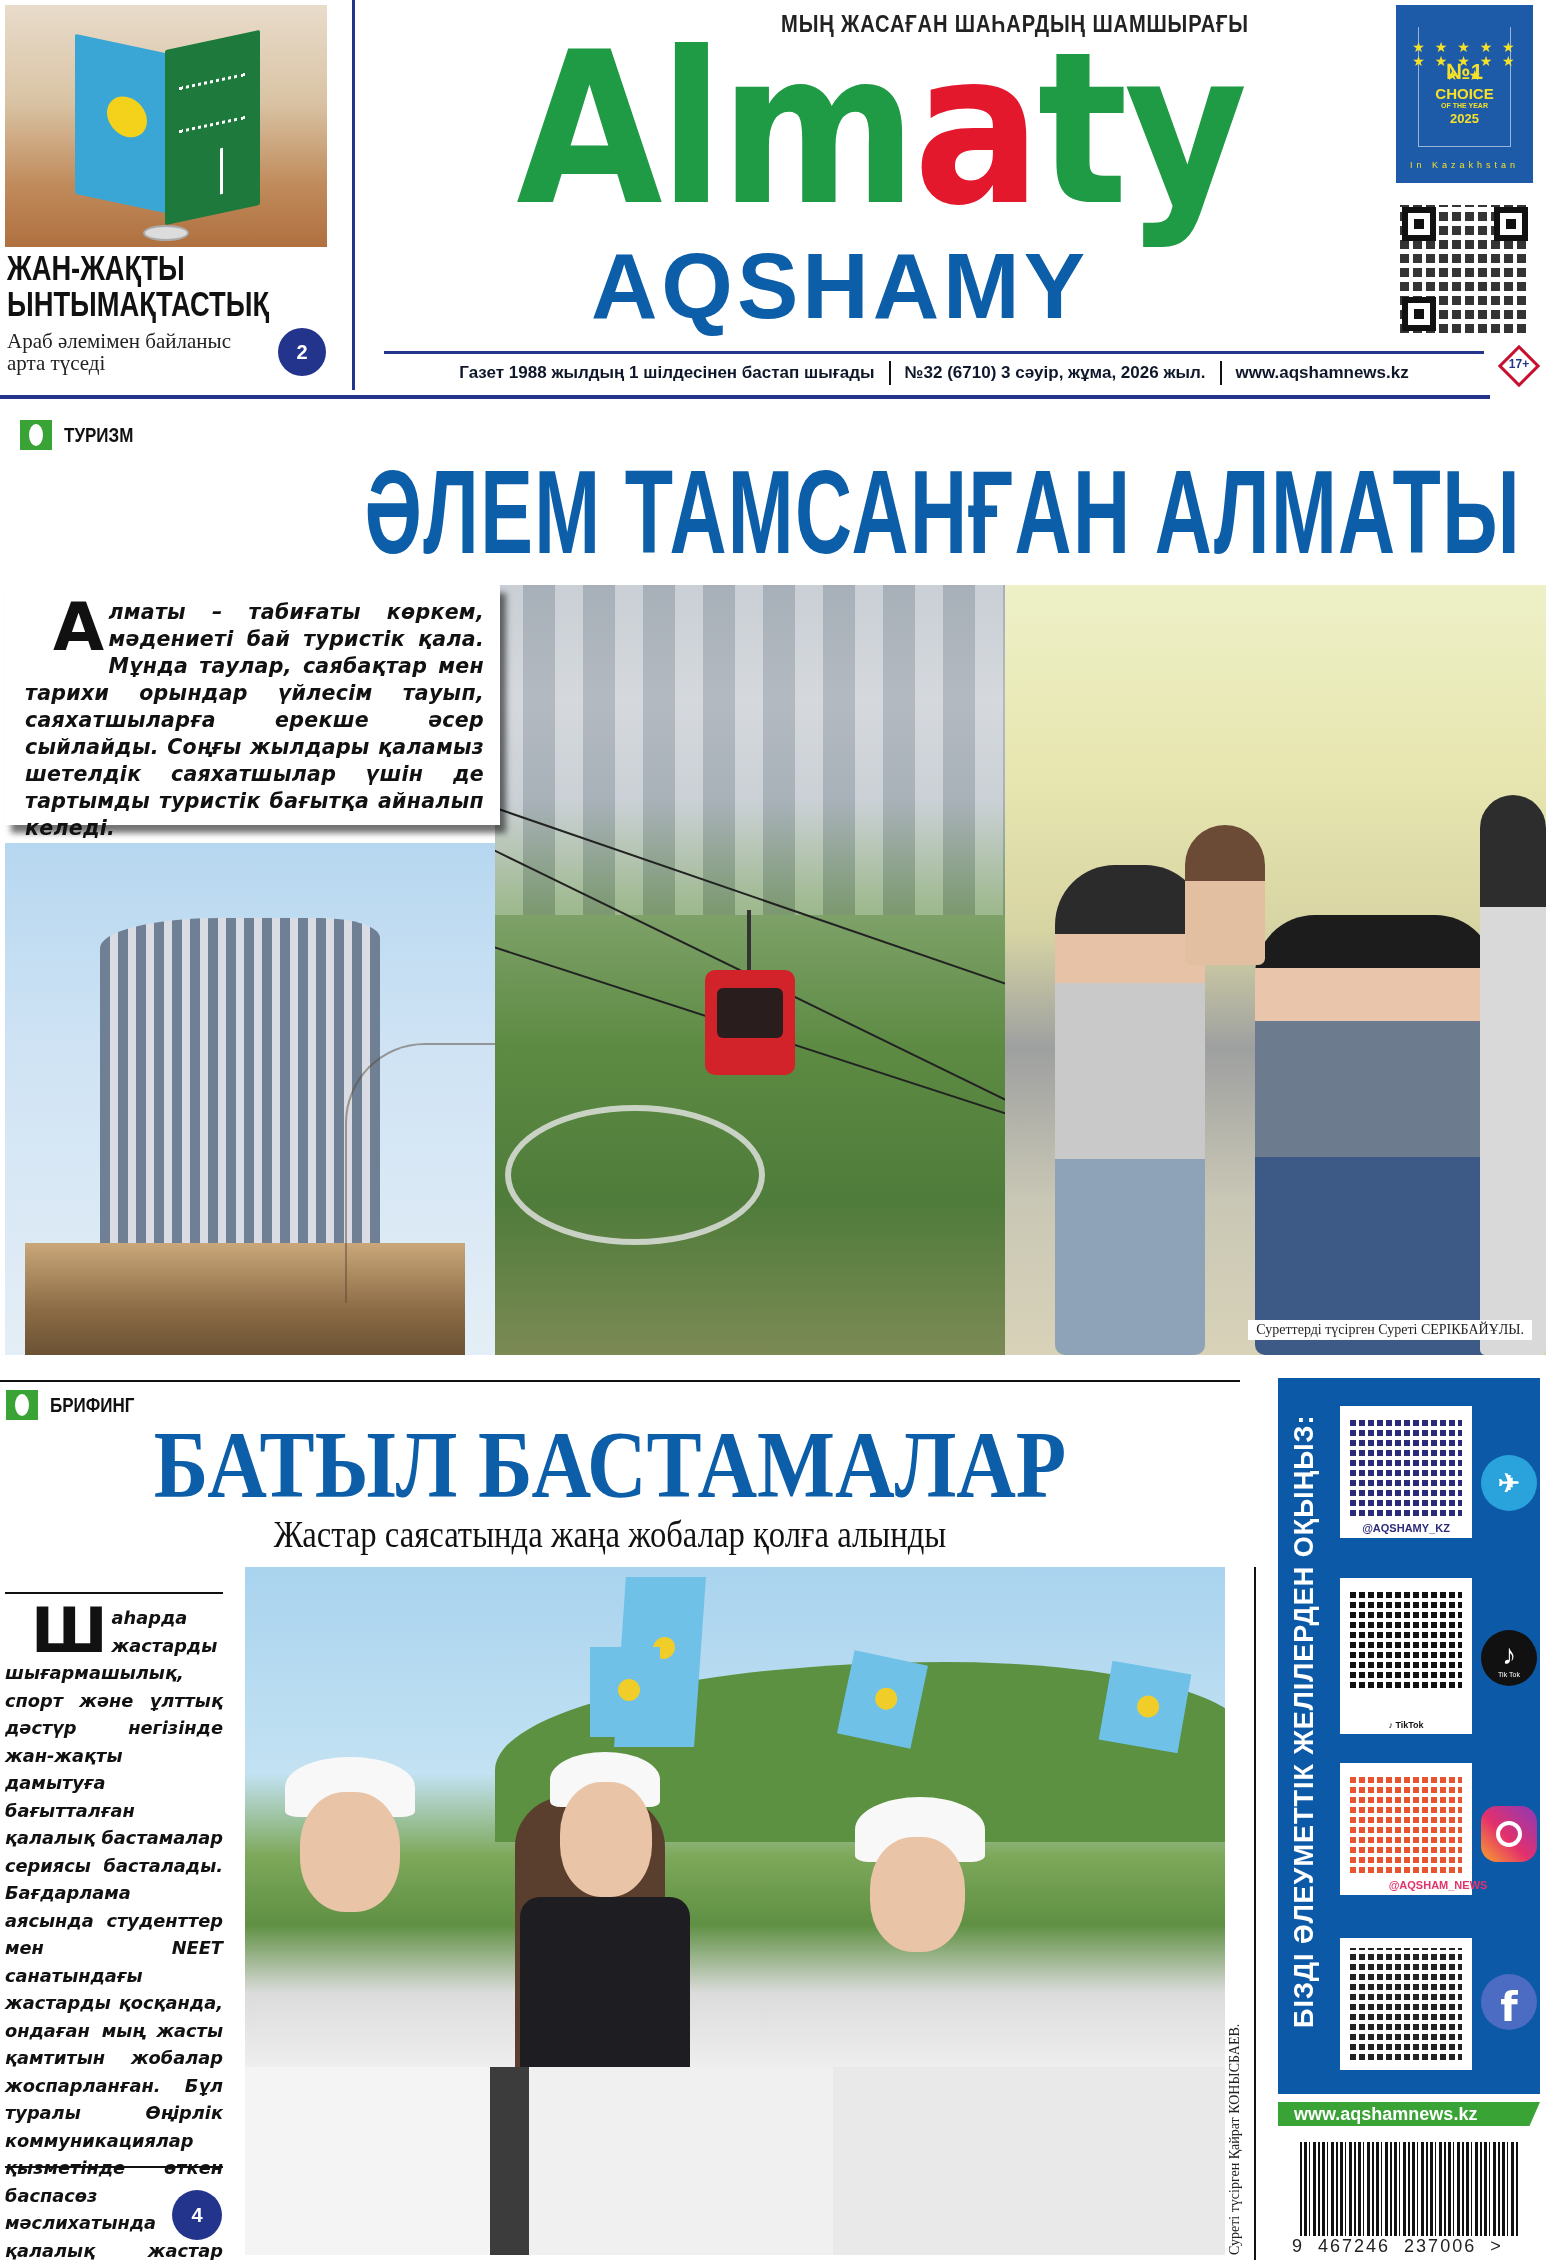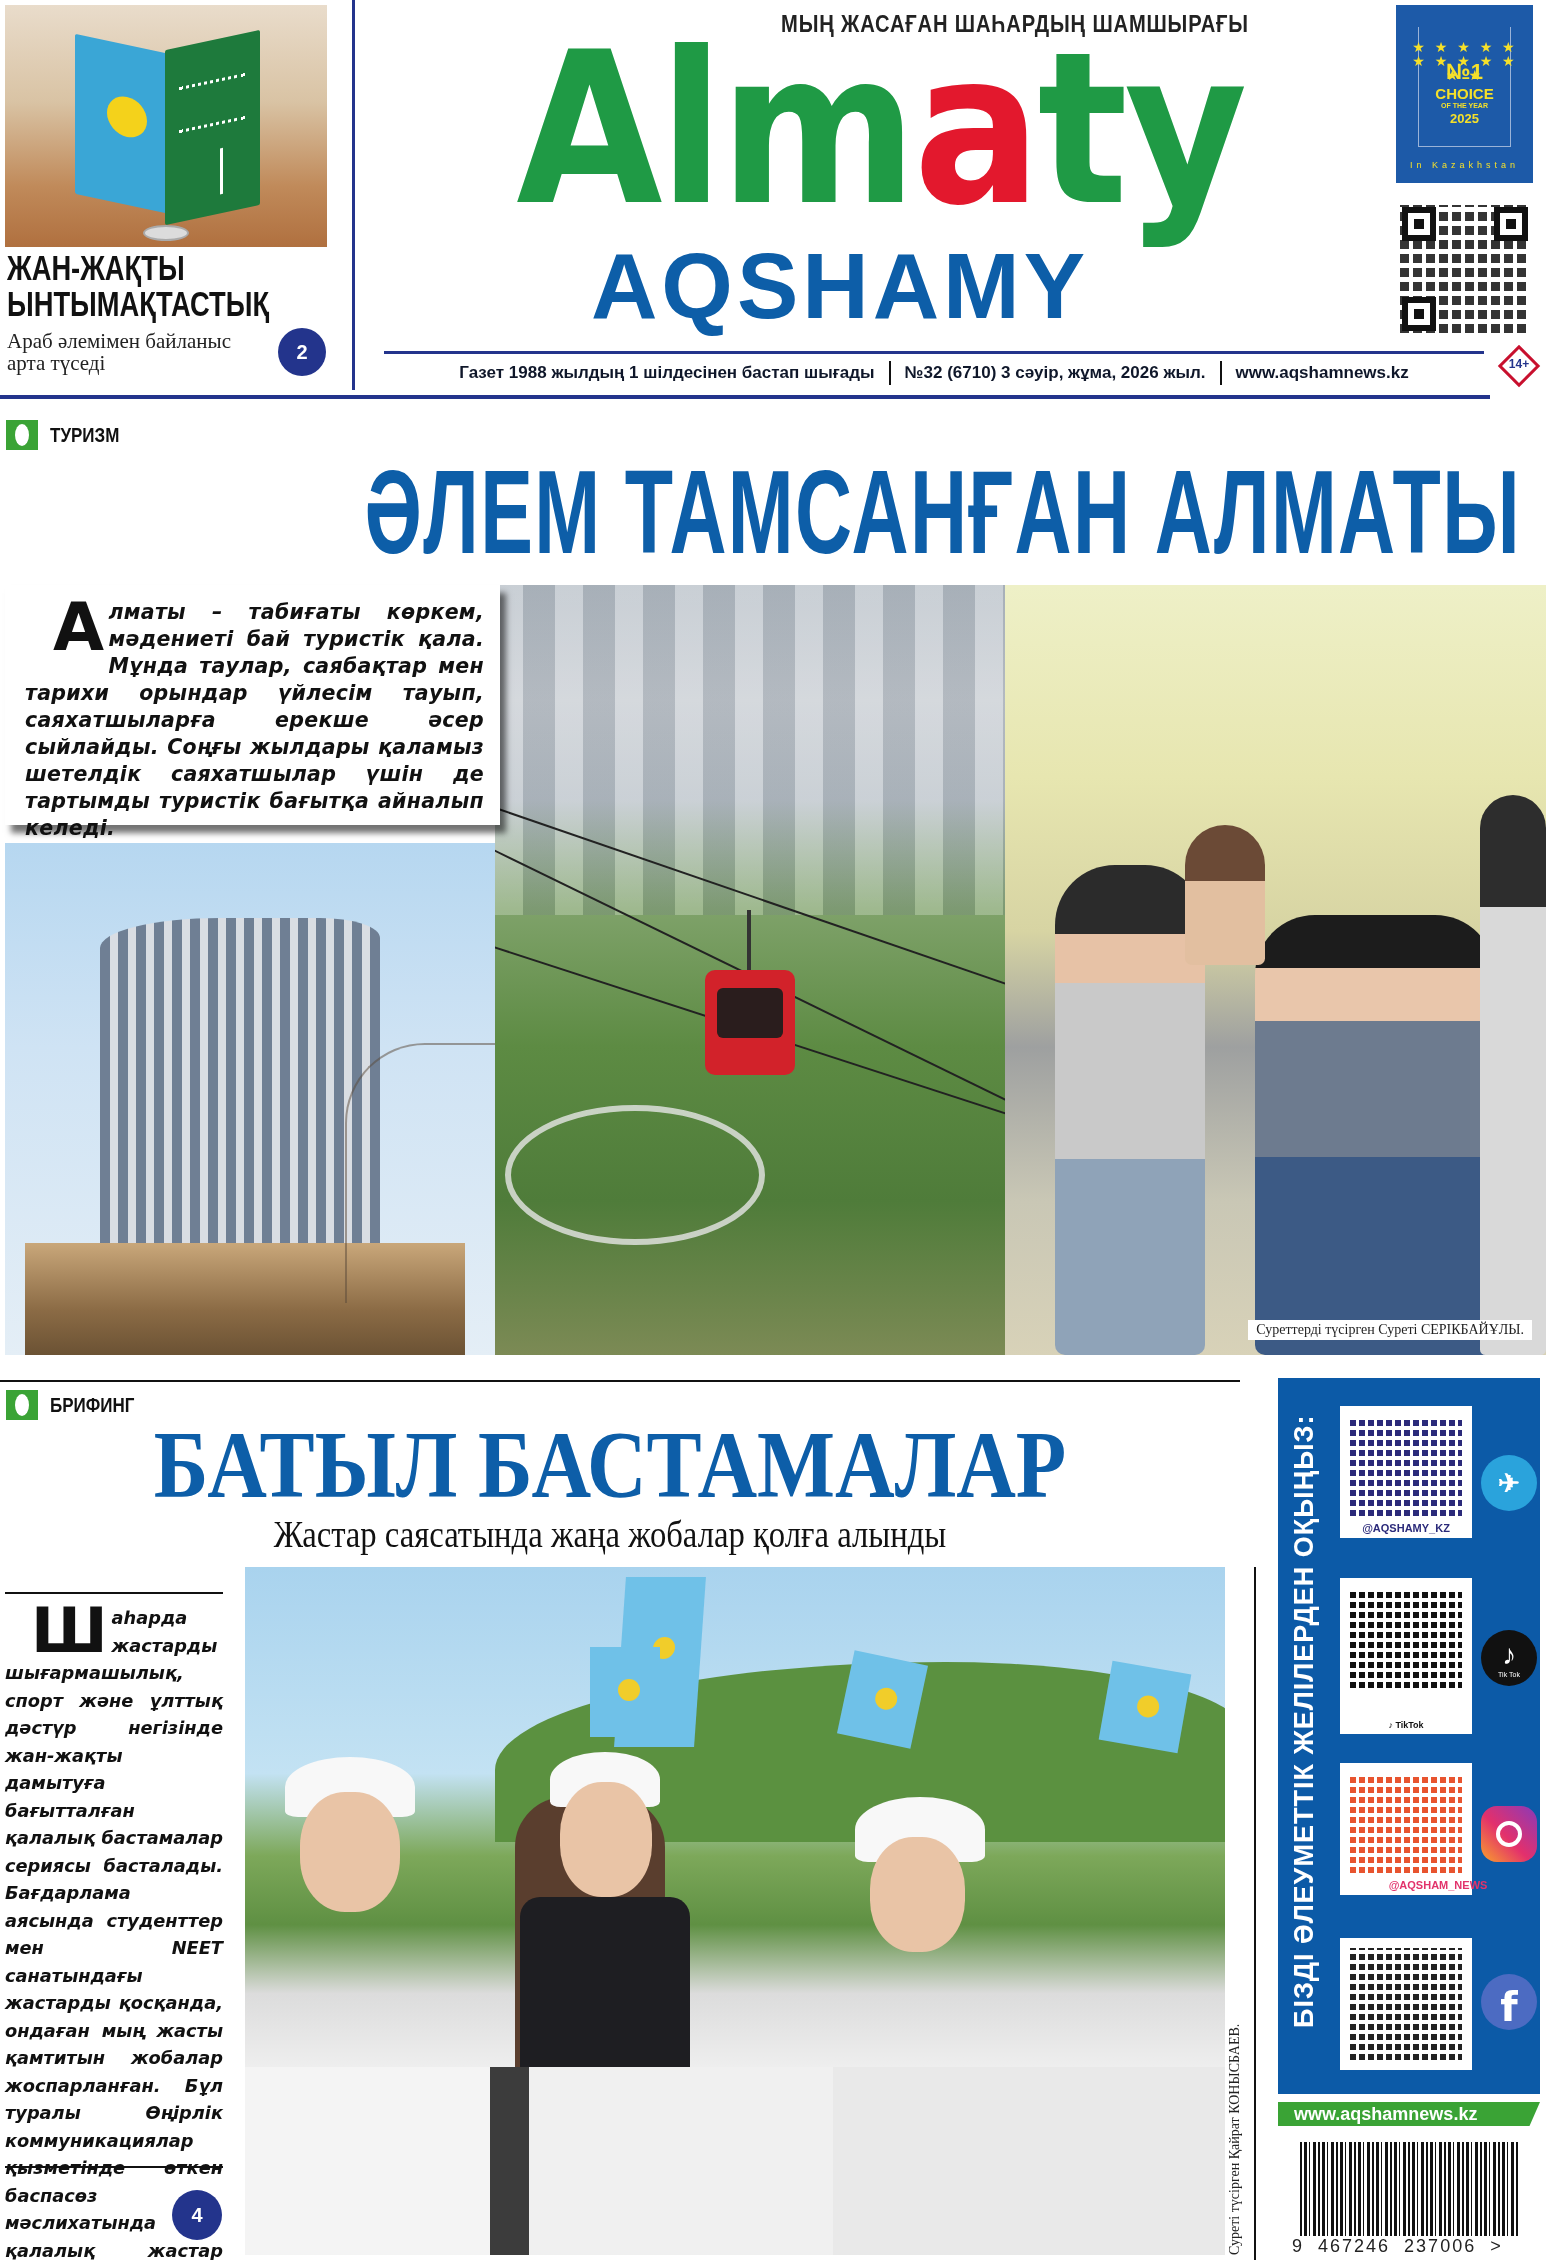--- a/index.html
+++ b/index.html
@@ -190,25 +190,25 @@
 <div class="abs mast-rule-top"></div>
 <div class="abs mast-info">
   <span>Газет 1988 жылдың 1 шілдесінен бастап шығады</span>
   <span class="sep"></span>
   <span>№32 (6710) 3 сәуір, жұма, 2026 жыл.</span>
   <span class="sep"></span>
   <span>www.aqshamnews.kz</span>
 </div>
 <div class="abs age-badge">
   <div class="age-diamond"></div>
-  <div class="age-text">14+</div>
+  <div class="age-text">17+</div>
 </div>
 <div class="abs mast-rule-bottom"></div>
 
-<div class="abs section-tag" style="left:6px; top:420px;">
+<div class="abs section-tag" style="left:20px; top:420px;">
   <div class="tag-box">
       <div class="tag-dot"></div>
     </div>
   <span class="tag-label">ТУРИЗМ</span>
 </div>
 <div class="abs tourism-headline">ӘЛЕМ ТАМСАНҒАН АЛМАТЫ</div>
 
 <div class="abs photo photo-hotel">
   <div class="hotel-tower"></div>
   <div class="hotel-base"></div>

